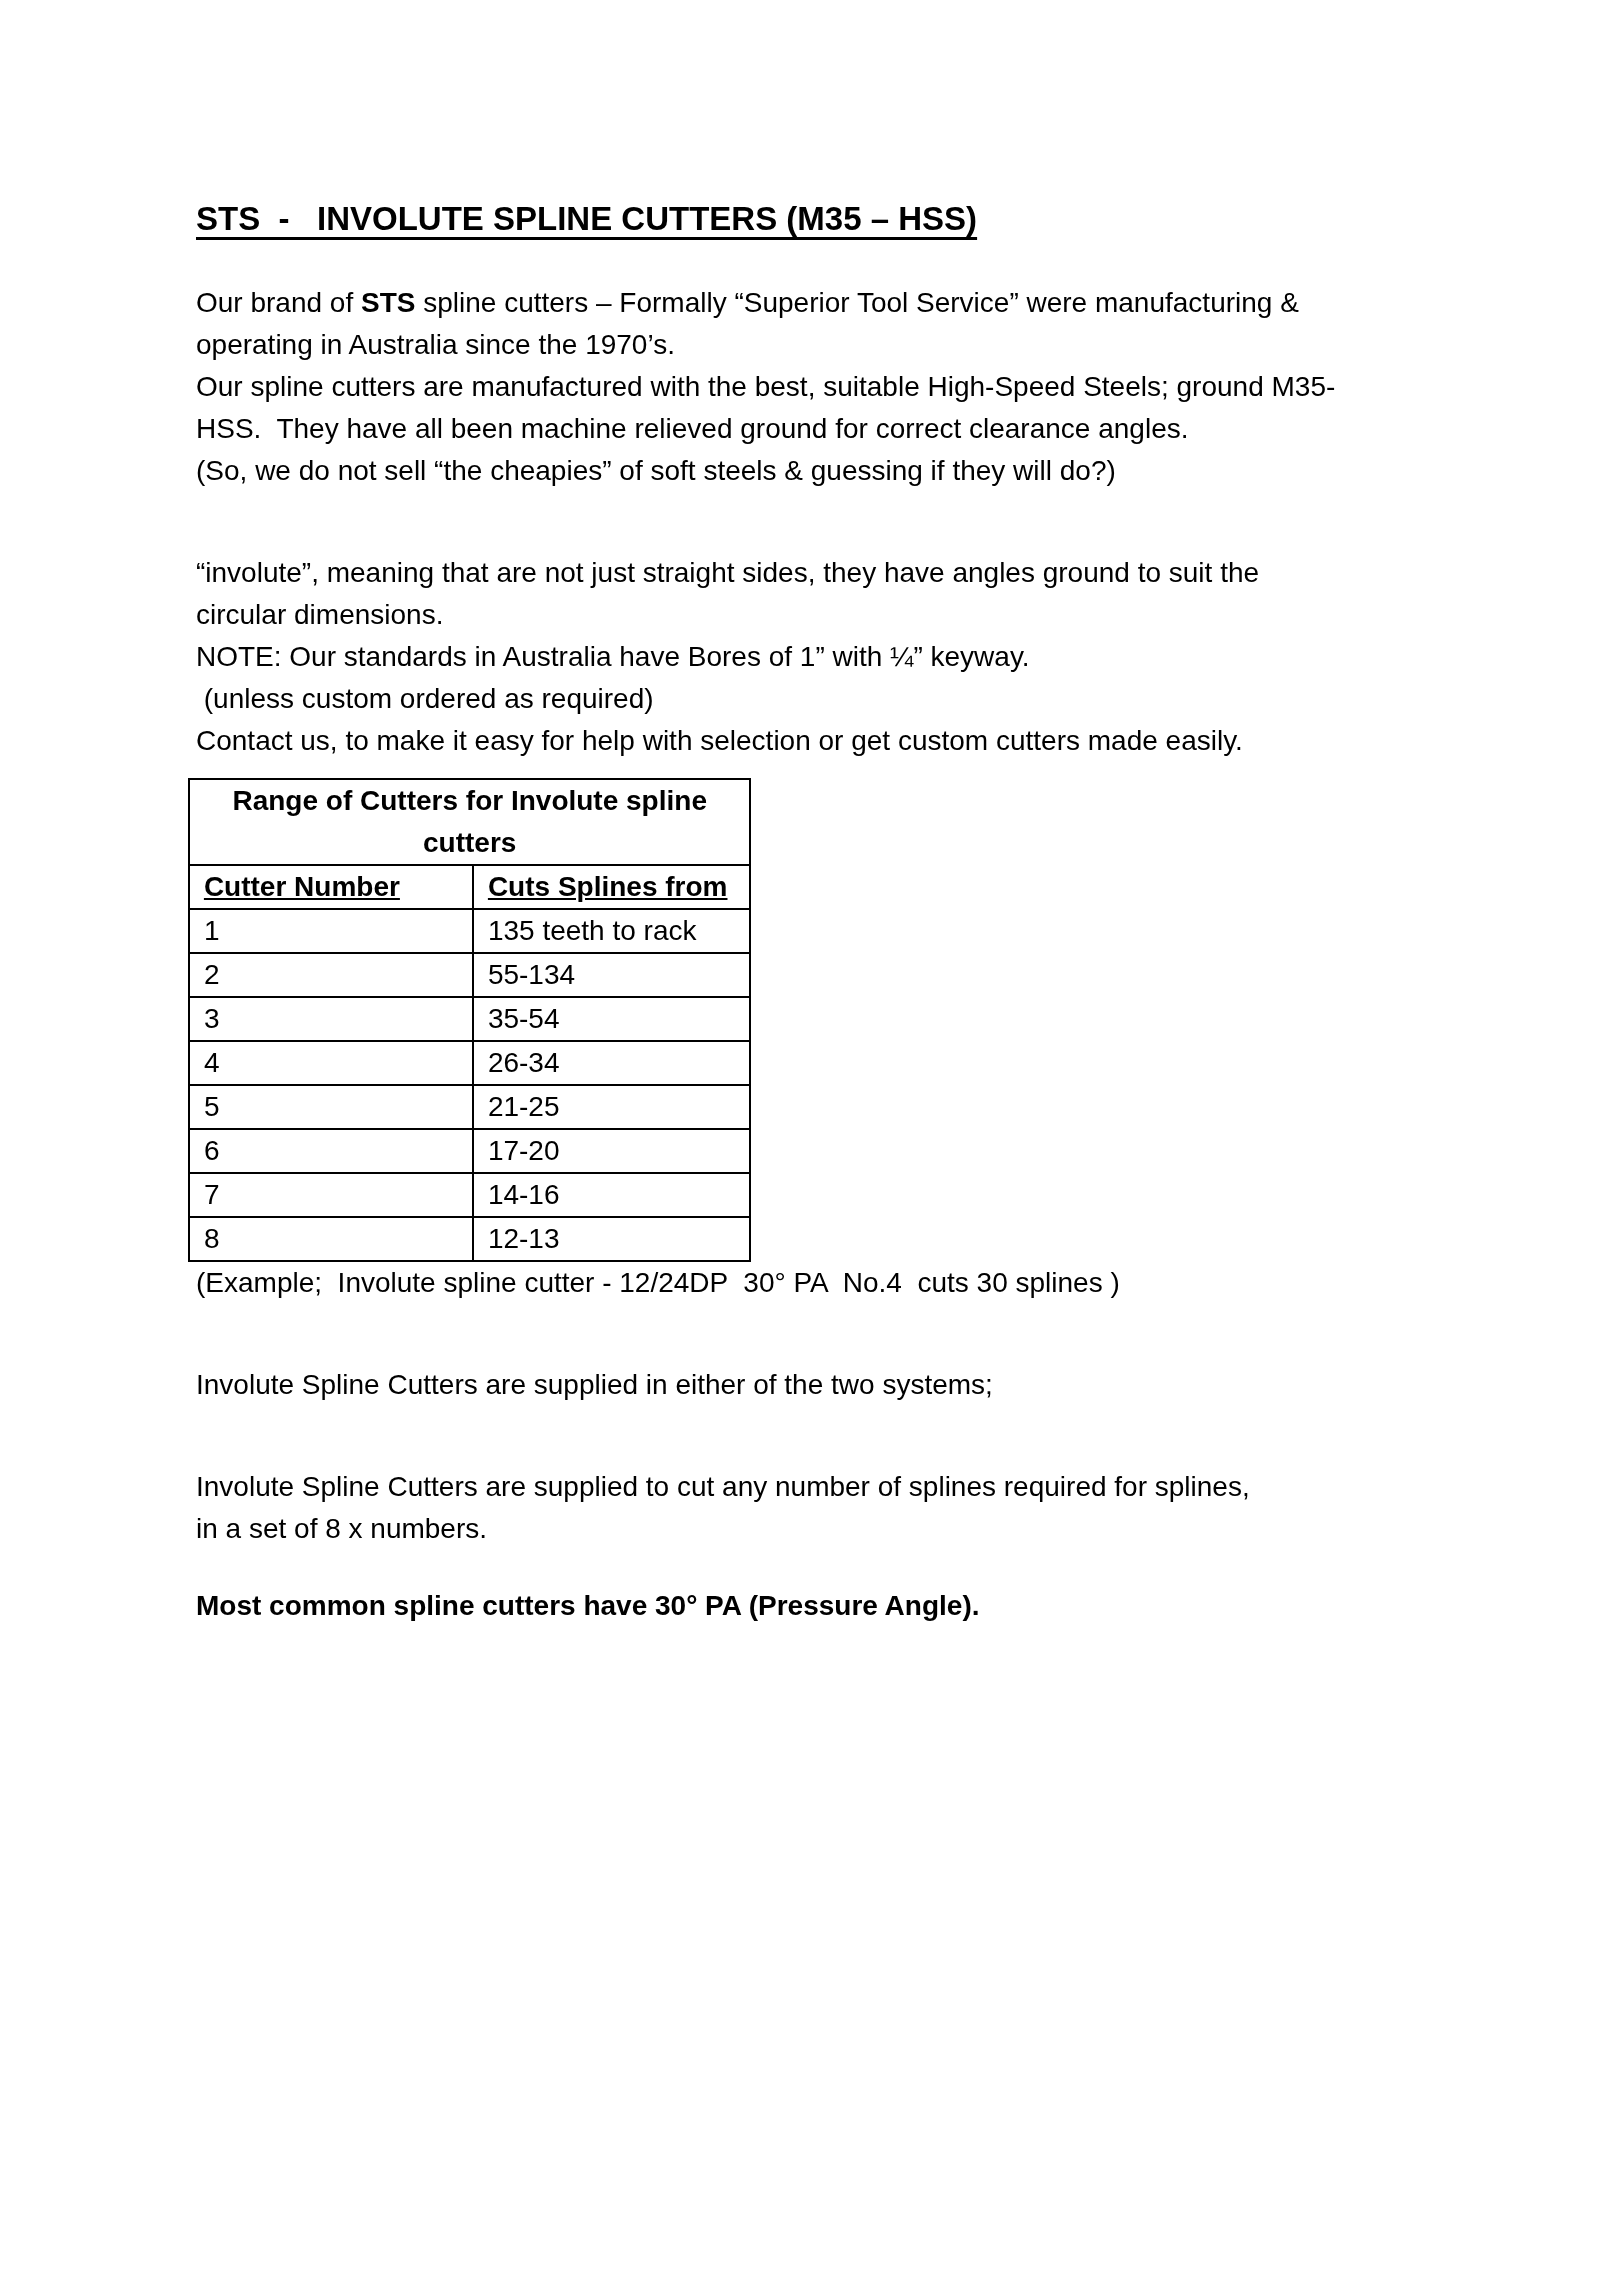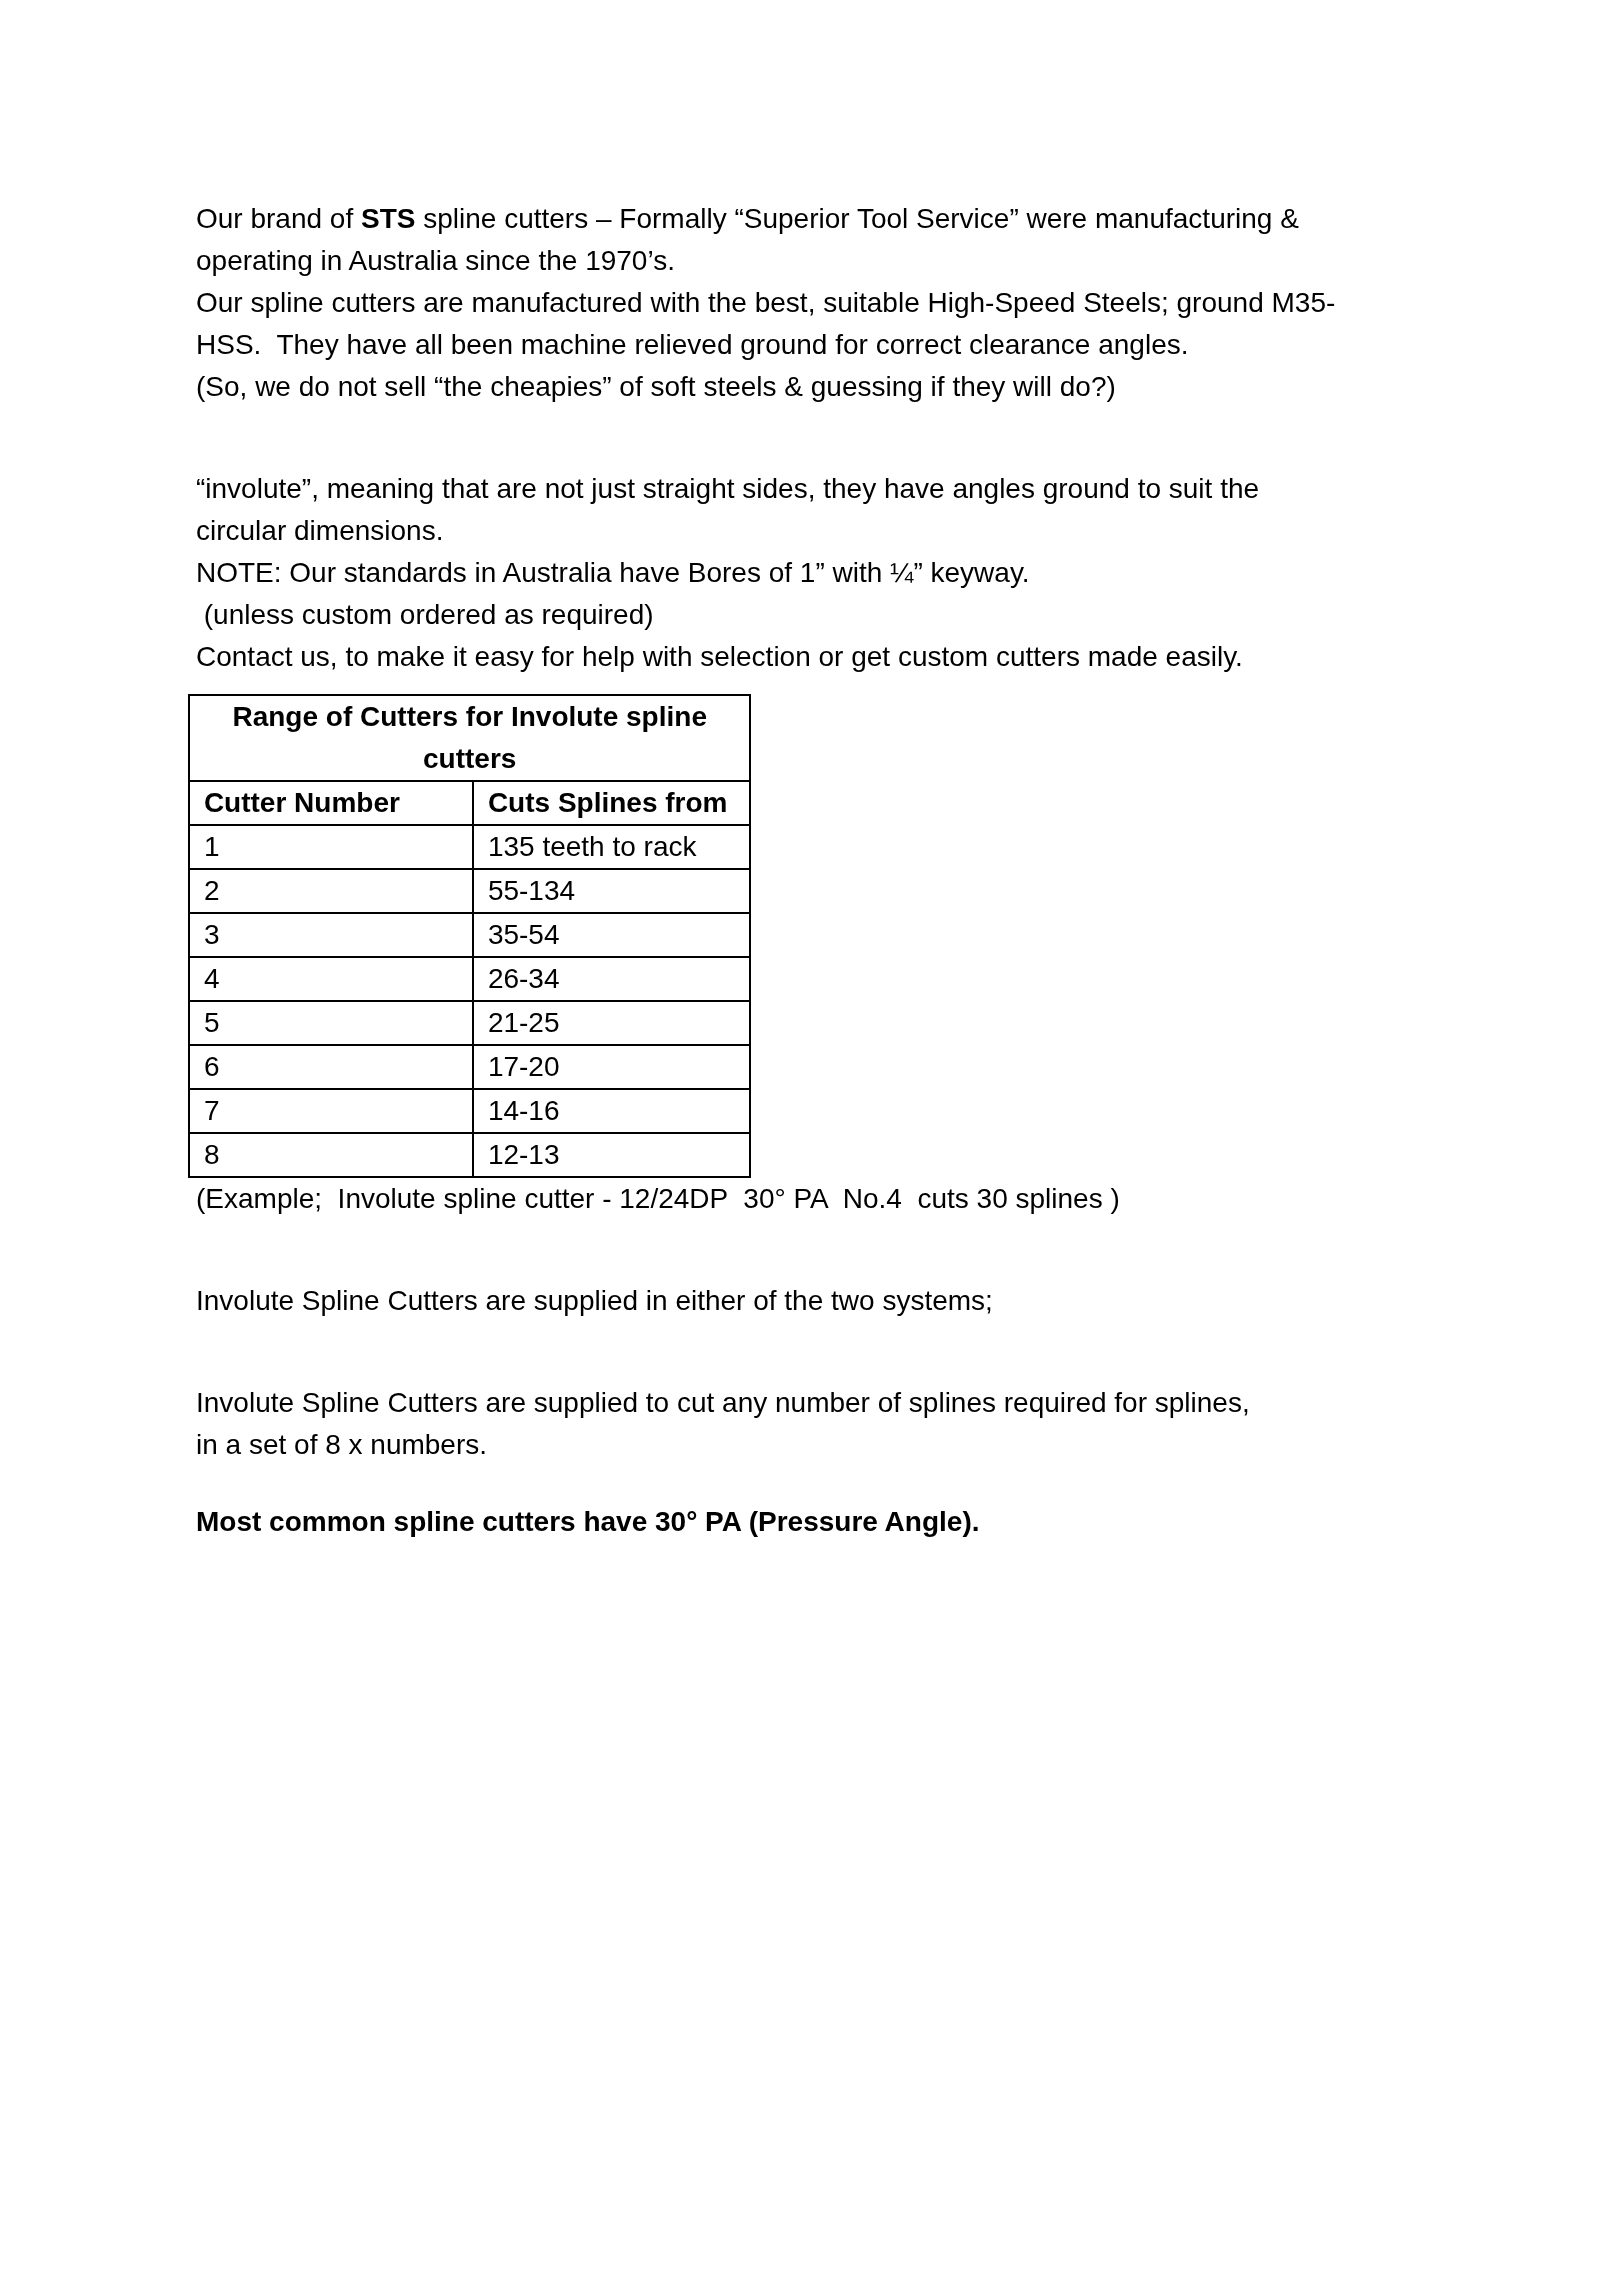--- a/index.html
+++ b/index.html
@@ -53,30 +53,31 @@
     text-align: left;
     vertical-align: middle;
     white-space: pre-wrap;
     overflow: hidden;
   }
   table.cutters th.tbl-title {
     text-align: center;
     font-weight: bold;
     padding: 0 9.8px;
   }
-  table.cutters th.col-head { font-weight: bold; }
+  table.cutters th.col-head { font-weight: bold; text-decoration: underline; }
 
   .example-line { }
   .pa-note { margin-top: 35px; font-weight: bold; }
 </style>
 </head>
 <body>
 
 <div class="page">
 
+  <h1 class="doc-title">STS  -   INVOLUTE SPLINE CUTTERS (M35 – HSS)</h1>
 
   <p><span>Our brand of </span><b>STS</b><span> spline cutters – Formally “Superior Tool Service” were manufacturing &amp;
 operating in Australia since the 1970’s.
 Our spline cutters are manufactured with the best, suitable High-Speed Steels; ground M35-
 HSS.  They have all been machine relieved ground for correct clearance angles.
 (So, we do not sell “the cheapies” of soft steels &amp; guessing if they will do?)</span></p>
 
   <p class="para-gap">“involute”, meaning that are not just straight sides, they have angles ground to suit the
 circular dimensions.
 NOTE: Our standards in Australia have Bores of 1” with ¼” keyway.

